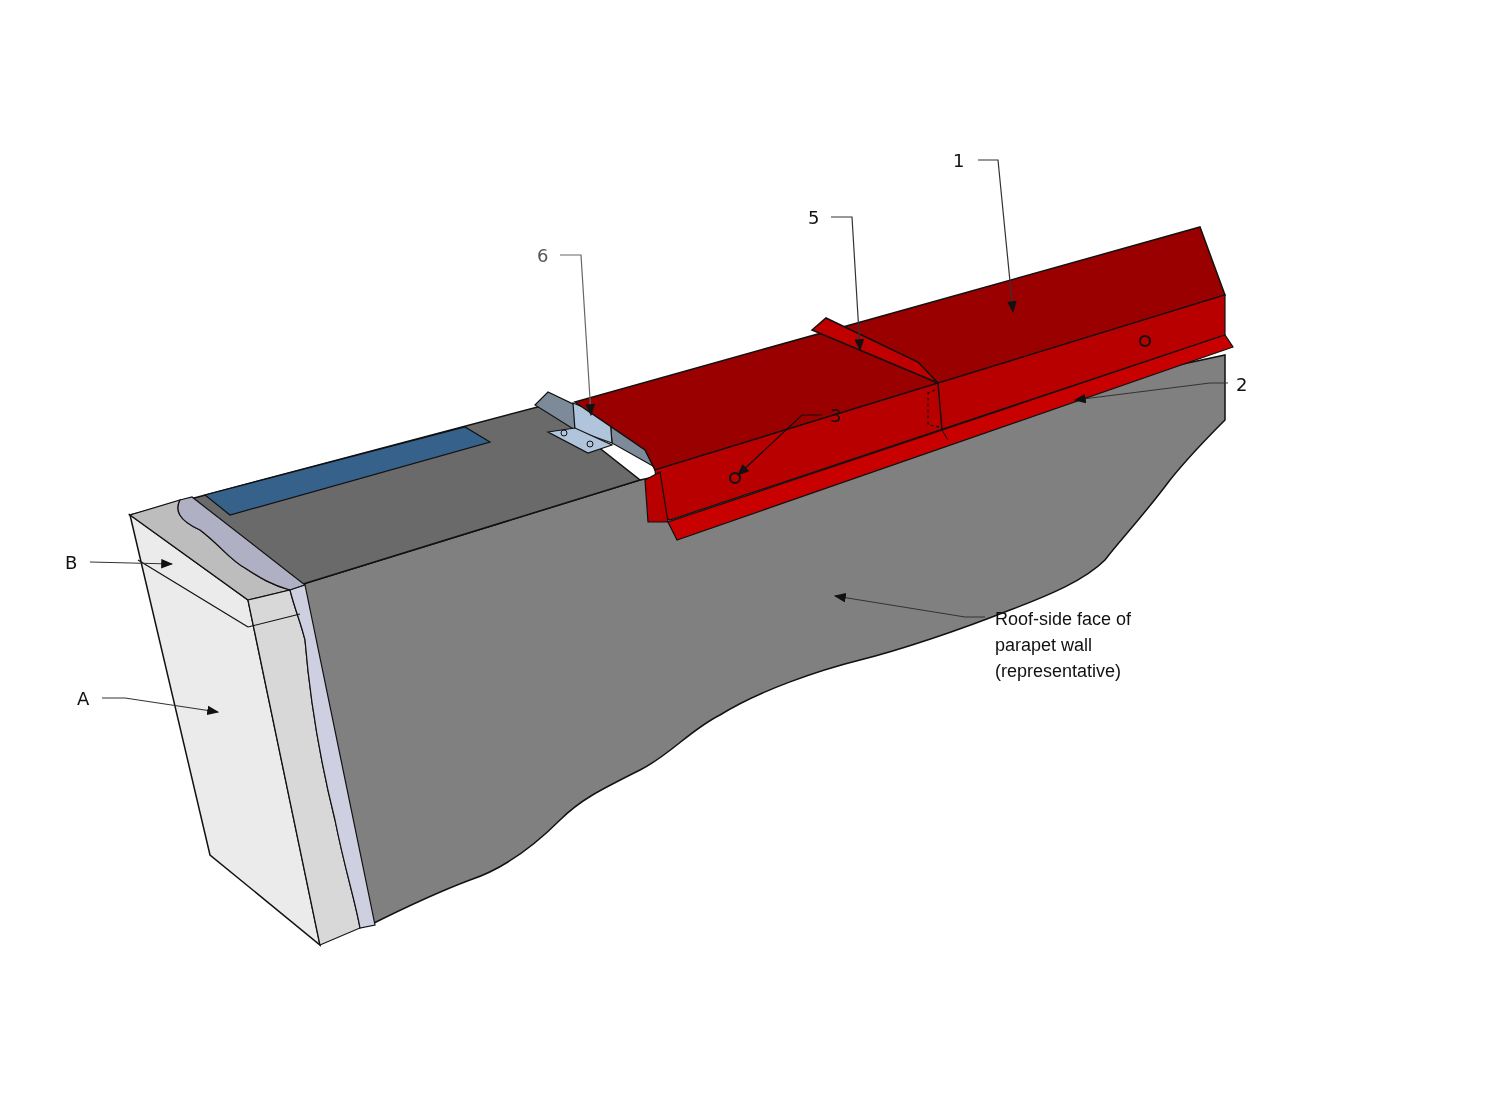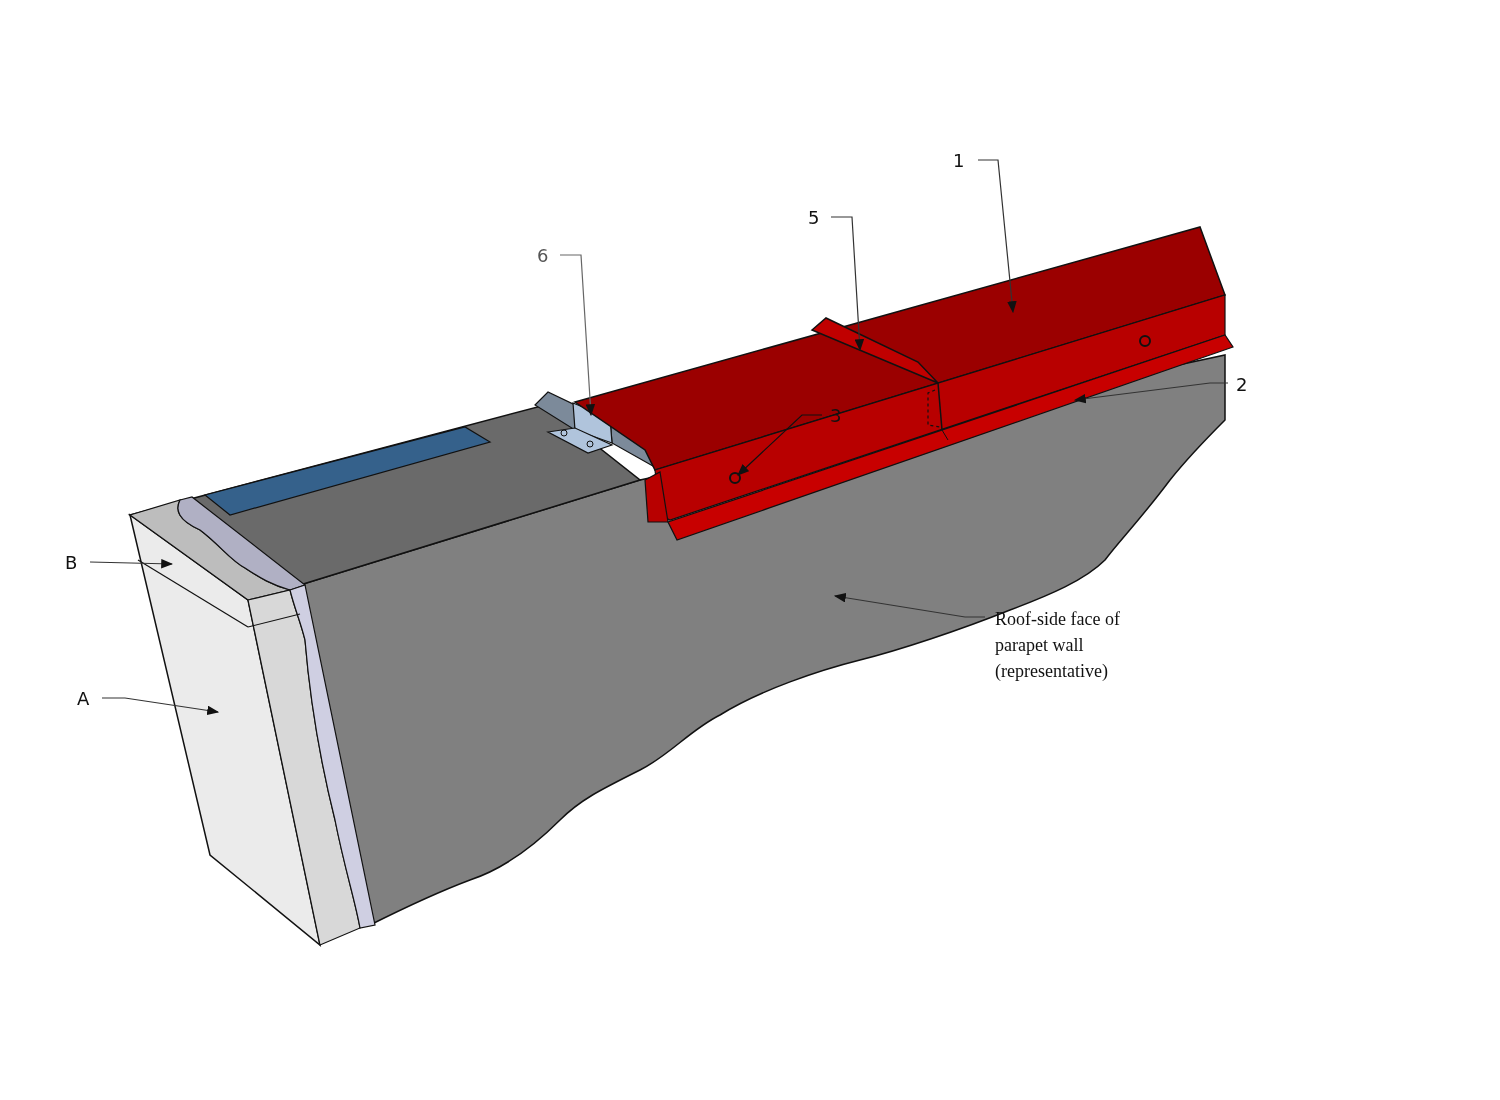--- a/index.html
+++ b/index.html
@@ -1,20 +1,20 @@
 <!DOCTYPE html>
 <html><head>
 <meta charset="utf-8">
 <style>
   html, body { margin: 0; padding: 0; background: #ffffff; }
   body { width: 1500px; height: 1100px; position: relative; overflow: hidden; }
   svg.diagram { position: absolute; left: 0; top: 0; }
   .label { position: absolute; font-family: "DejaVu Sans", sans-serif; font-size: 18px; color: #111; white-space: nowrap; line-height: 1; }
   .label.grey { color: #555; }
-  .desc { position: absolute; font-family: Liberation Serif, serif; font-size: 18px; color: #111; line-height: 26px; }
+  .desc { position: absolute; font-family: Liberation Sans, sans-serif; font-size: 18px; color: #111; line-height: 26px; }
 </style>
 </head>
 <body>
 
 <svg class="diagram" width="1500" height="1100" viewBox="0 0 1500 1100">
 
   <path d="M300,585 L640,480 L1225,355 L1225,420 C1205,440 1190,455 1170,480 C1140,520 1120,540 1105,560 C1085,580 1050,595 1010,610 C960,630 900,650 860,660 C820,670 760,690 720,715 C690,730 670,755 640,770 C600,790 580,800 560,820 C530,850 500,870 470,880 C430,895 390,915 370,925 L300,590 Z" fill="#808080" stroke="#111" stroke-width="1.5"></path>
 
   <path d="M130,515 L545,405 L640,480 L300,585 Z" fill="#6a6a6a" stroke="#111" stroke-width="1.5"></path>
 

